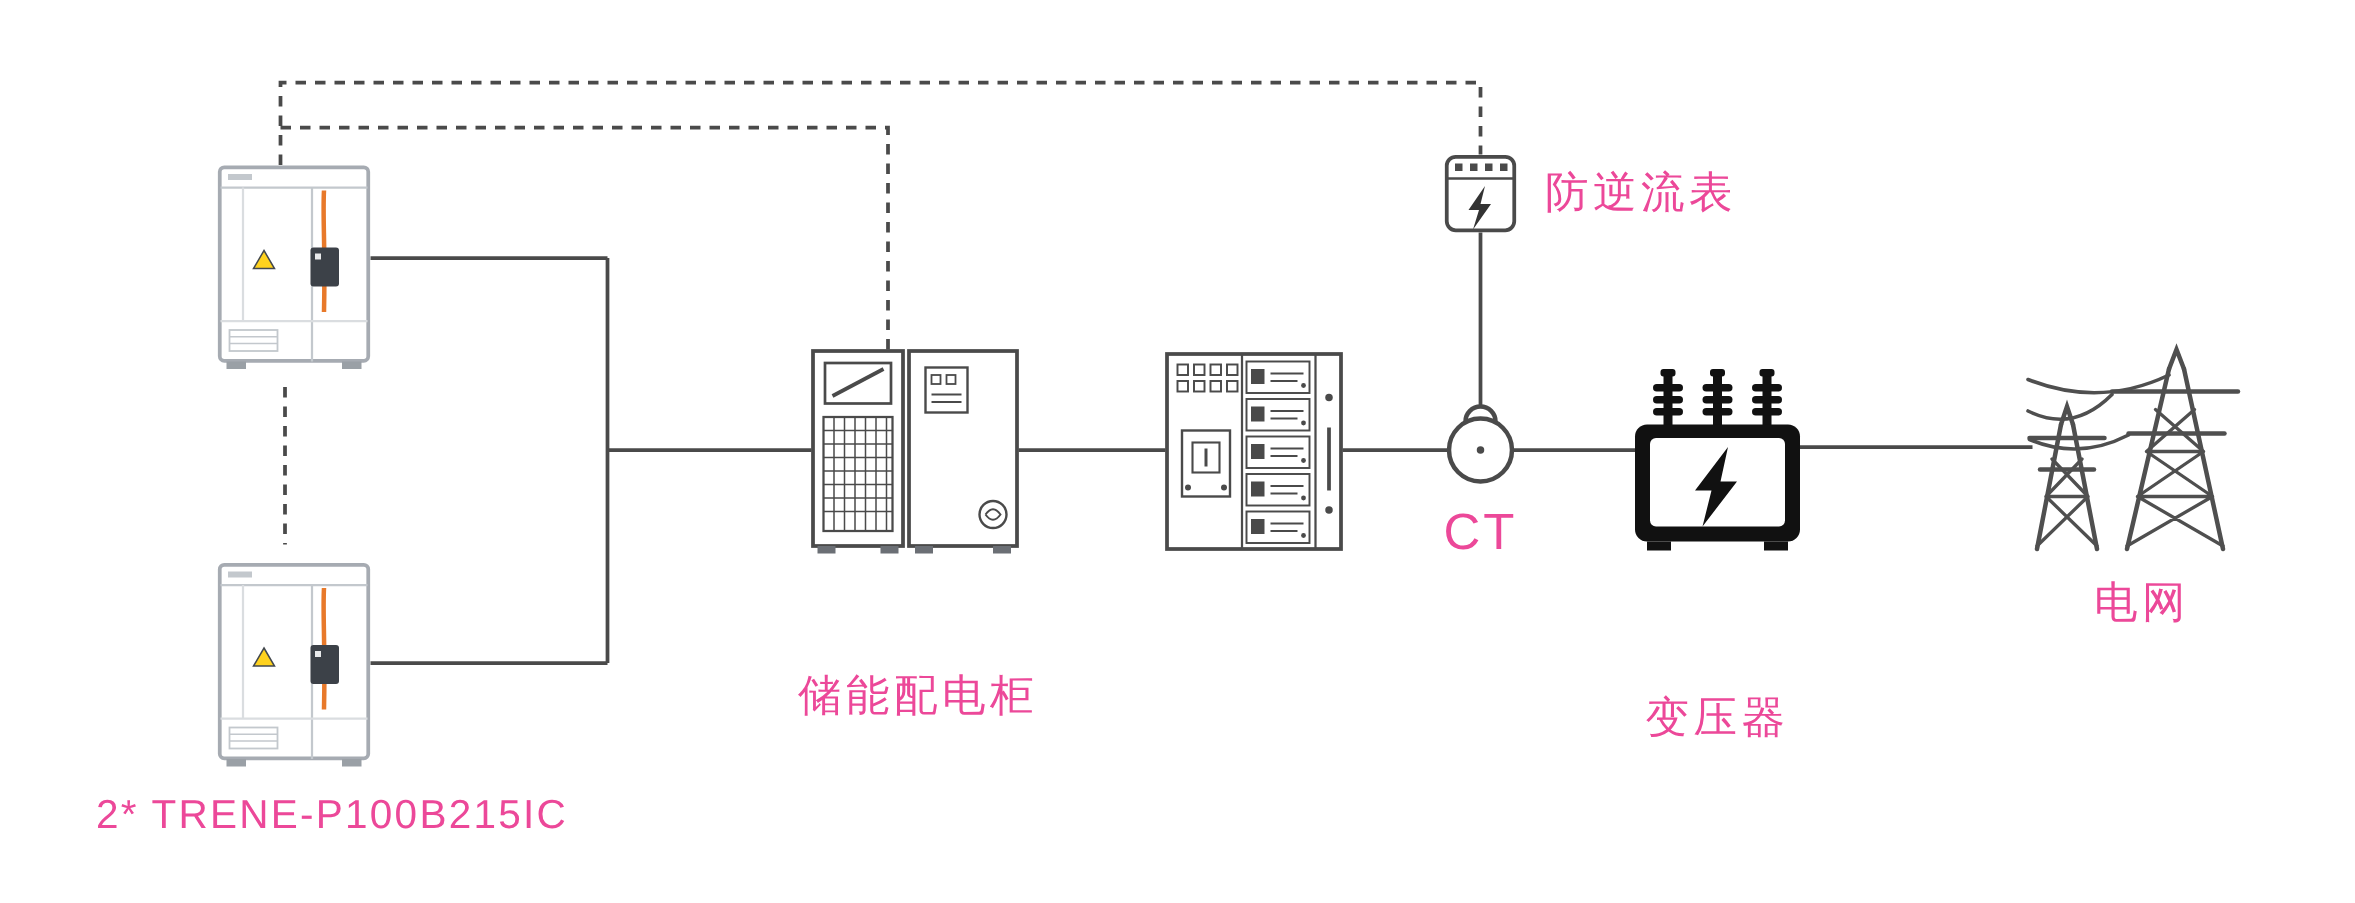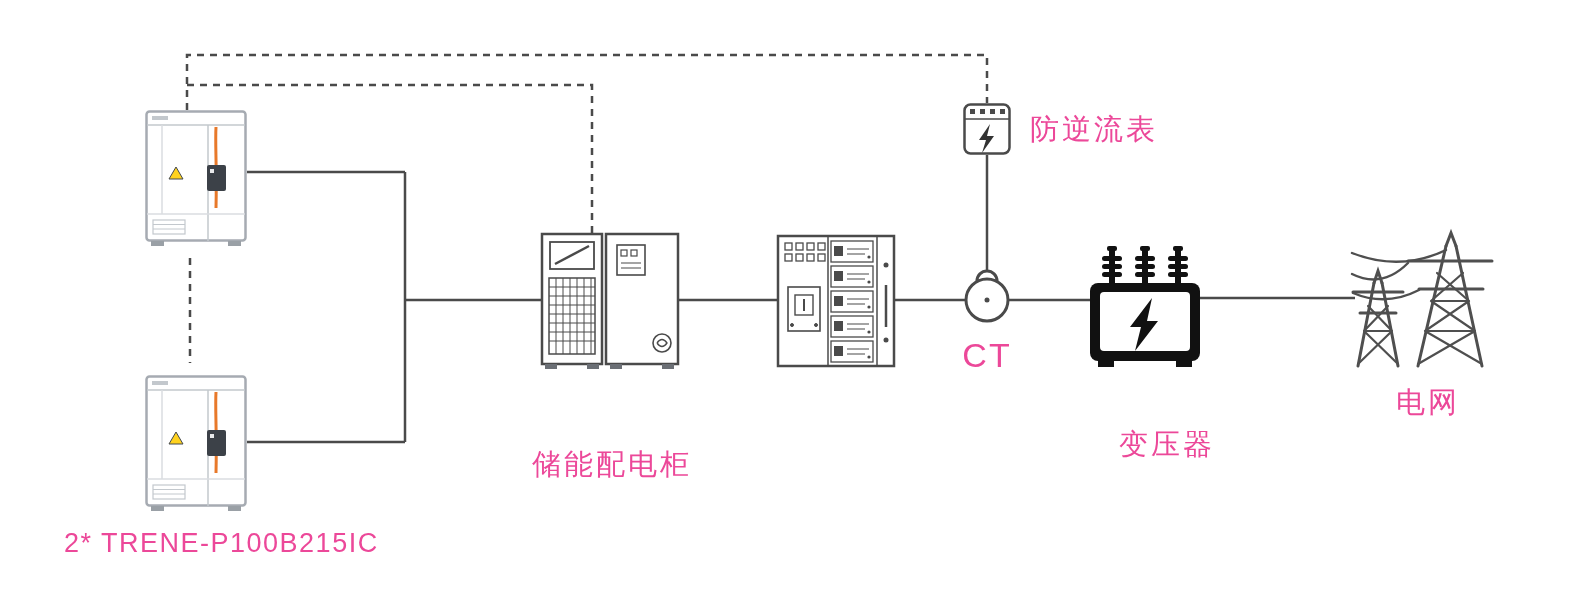--- a/index.html
+++ b/index.html
@@ -215,17 +215,17 @@
   <div class="label en" style="left:64px;top:528px;">2* TRENE-P100B215IC</div>
 
   <div class="label cn center" style="left:527px;top:416px;width:170px;margin-top:32px;">储能配电柜</div>
 
 
   <div class="label center" style="left:947px;top:336px;width:80px;font-size:34px;letter-spacing:2px;">CT</div>
 
   <div class="label cn" style="left:1030px;top:113px;">防逆流表</div>
 
 
-  <div class="label cn center" style="left:1075px;top:428px;width:140px;text-align:right;">变压器</div>
+  <div class="label cn center" style="left:1075px;top:463px;width:140px;">变压器</div>
 
   <div class="label cn center" style="left:1358px;top:386px;width:140px;">电网</div>
 
 </div>
 
 </body></html>

